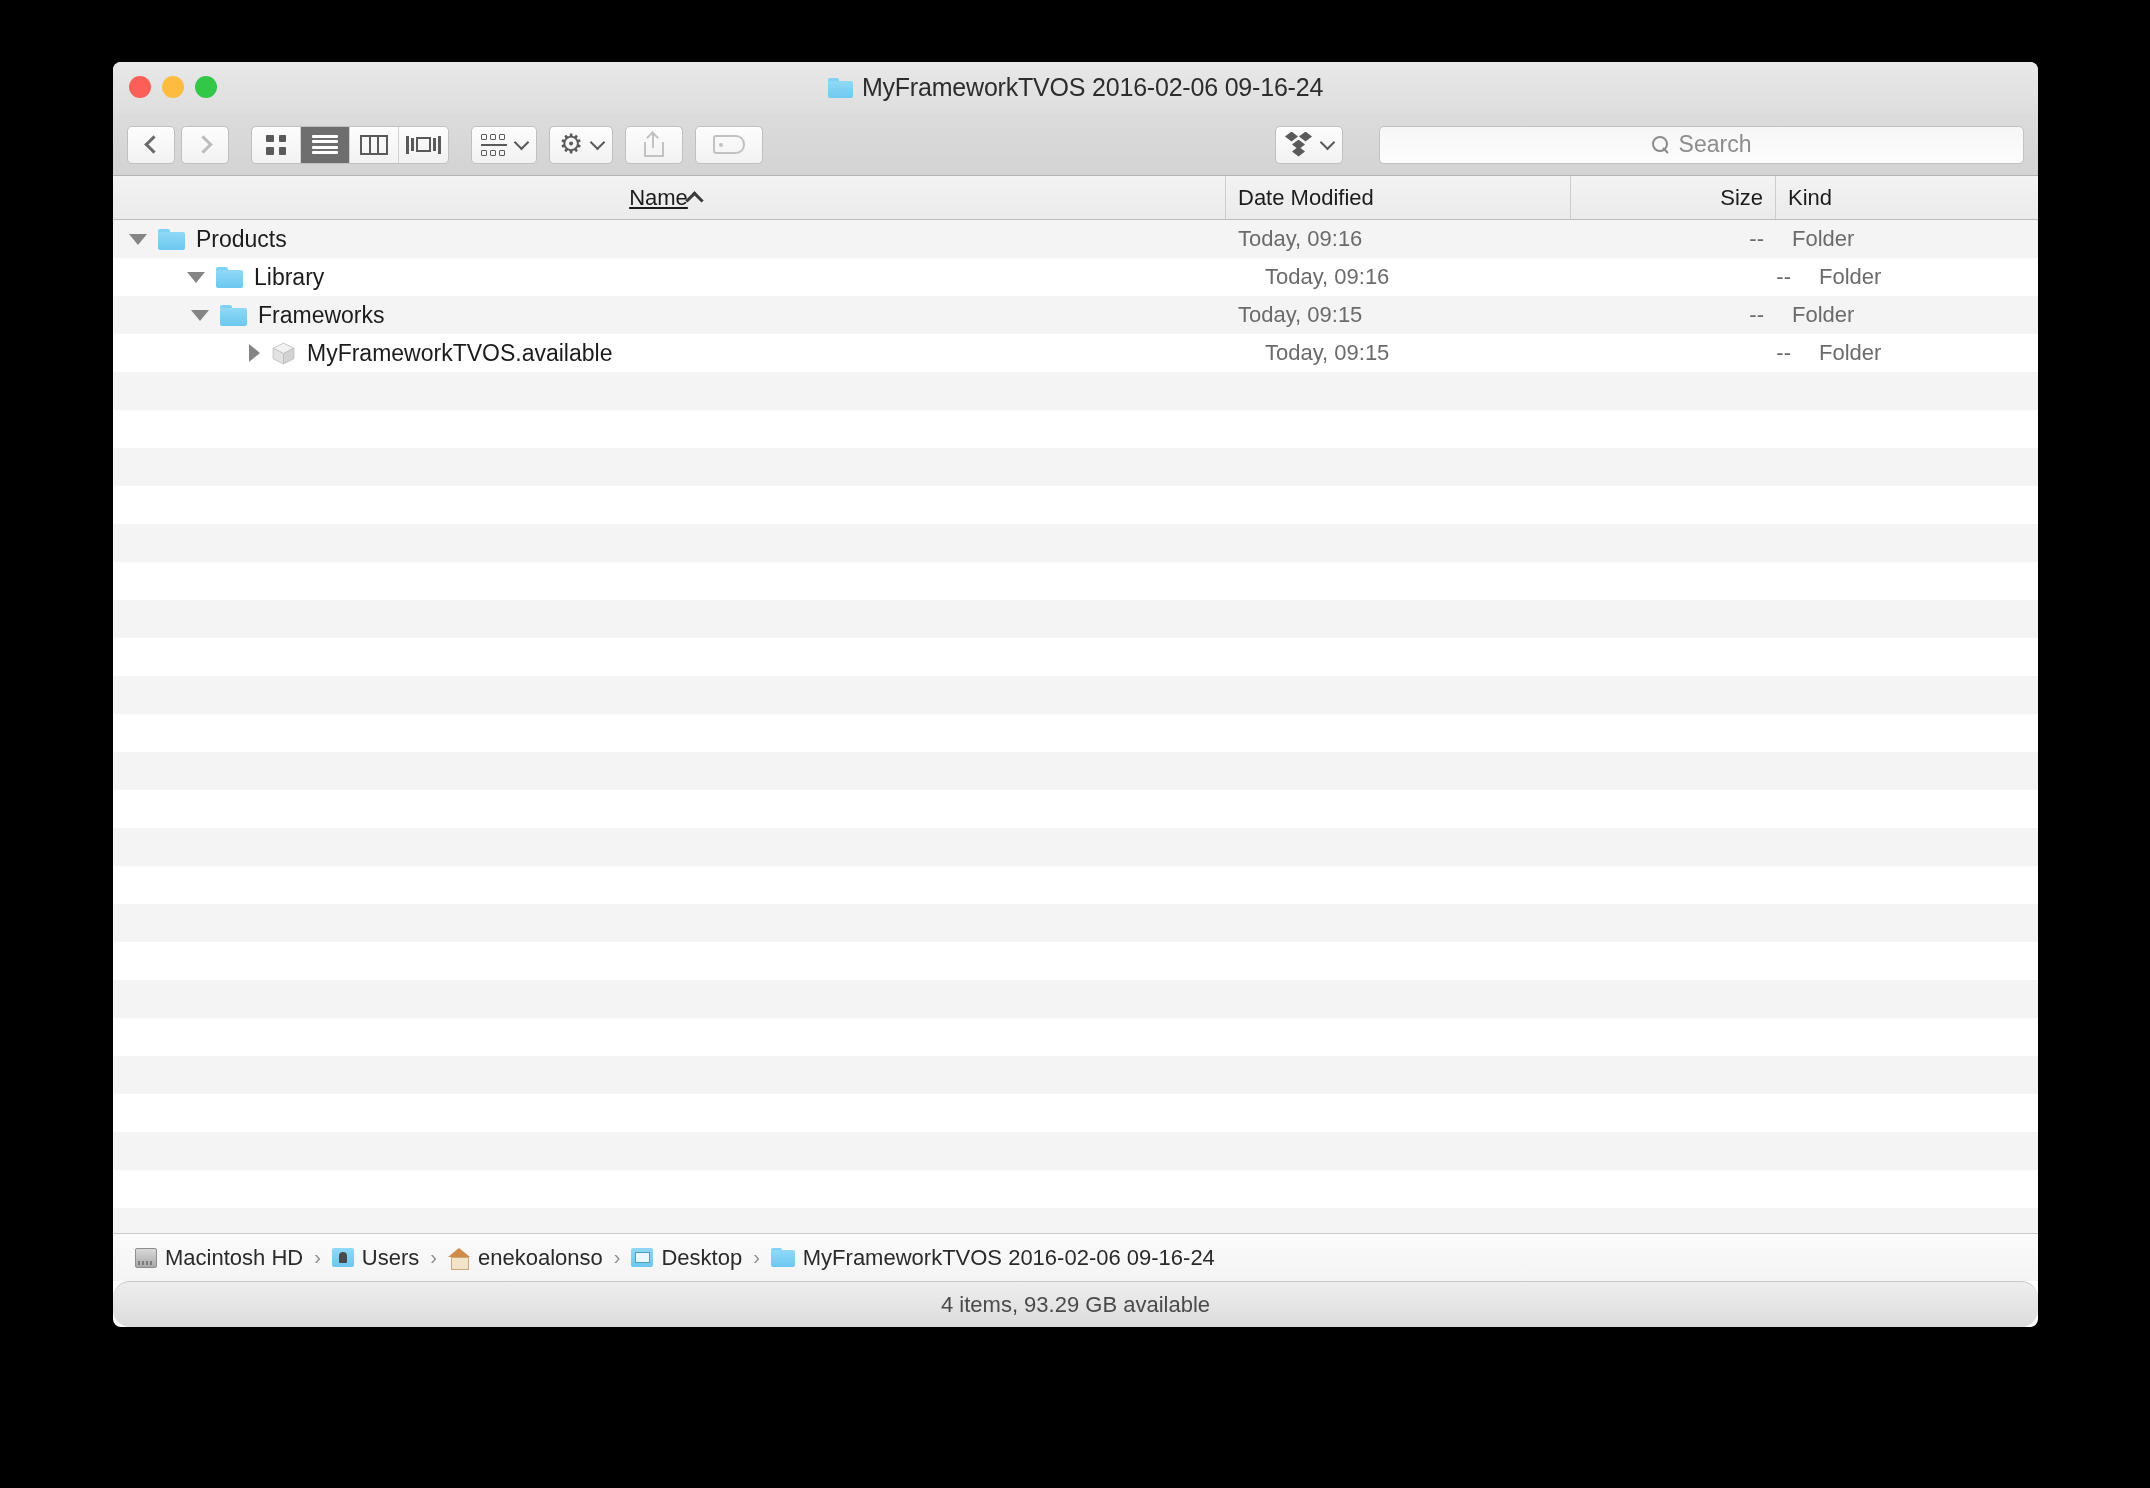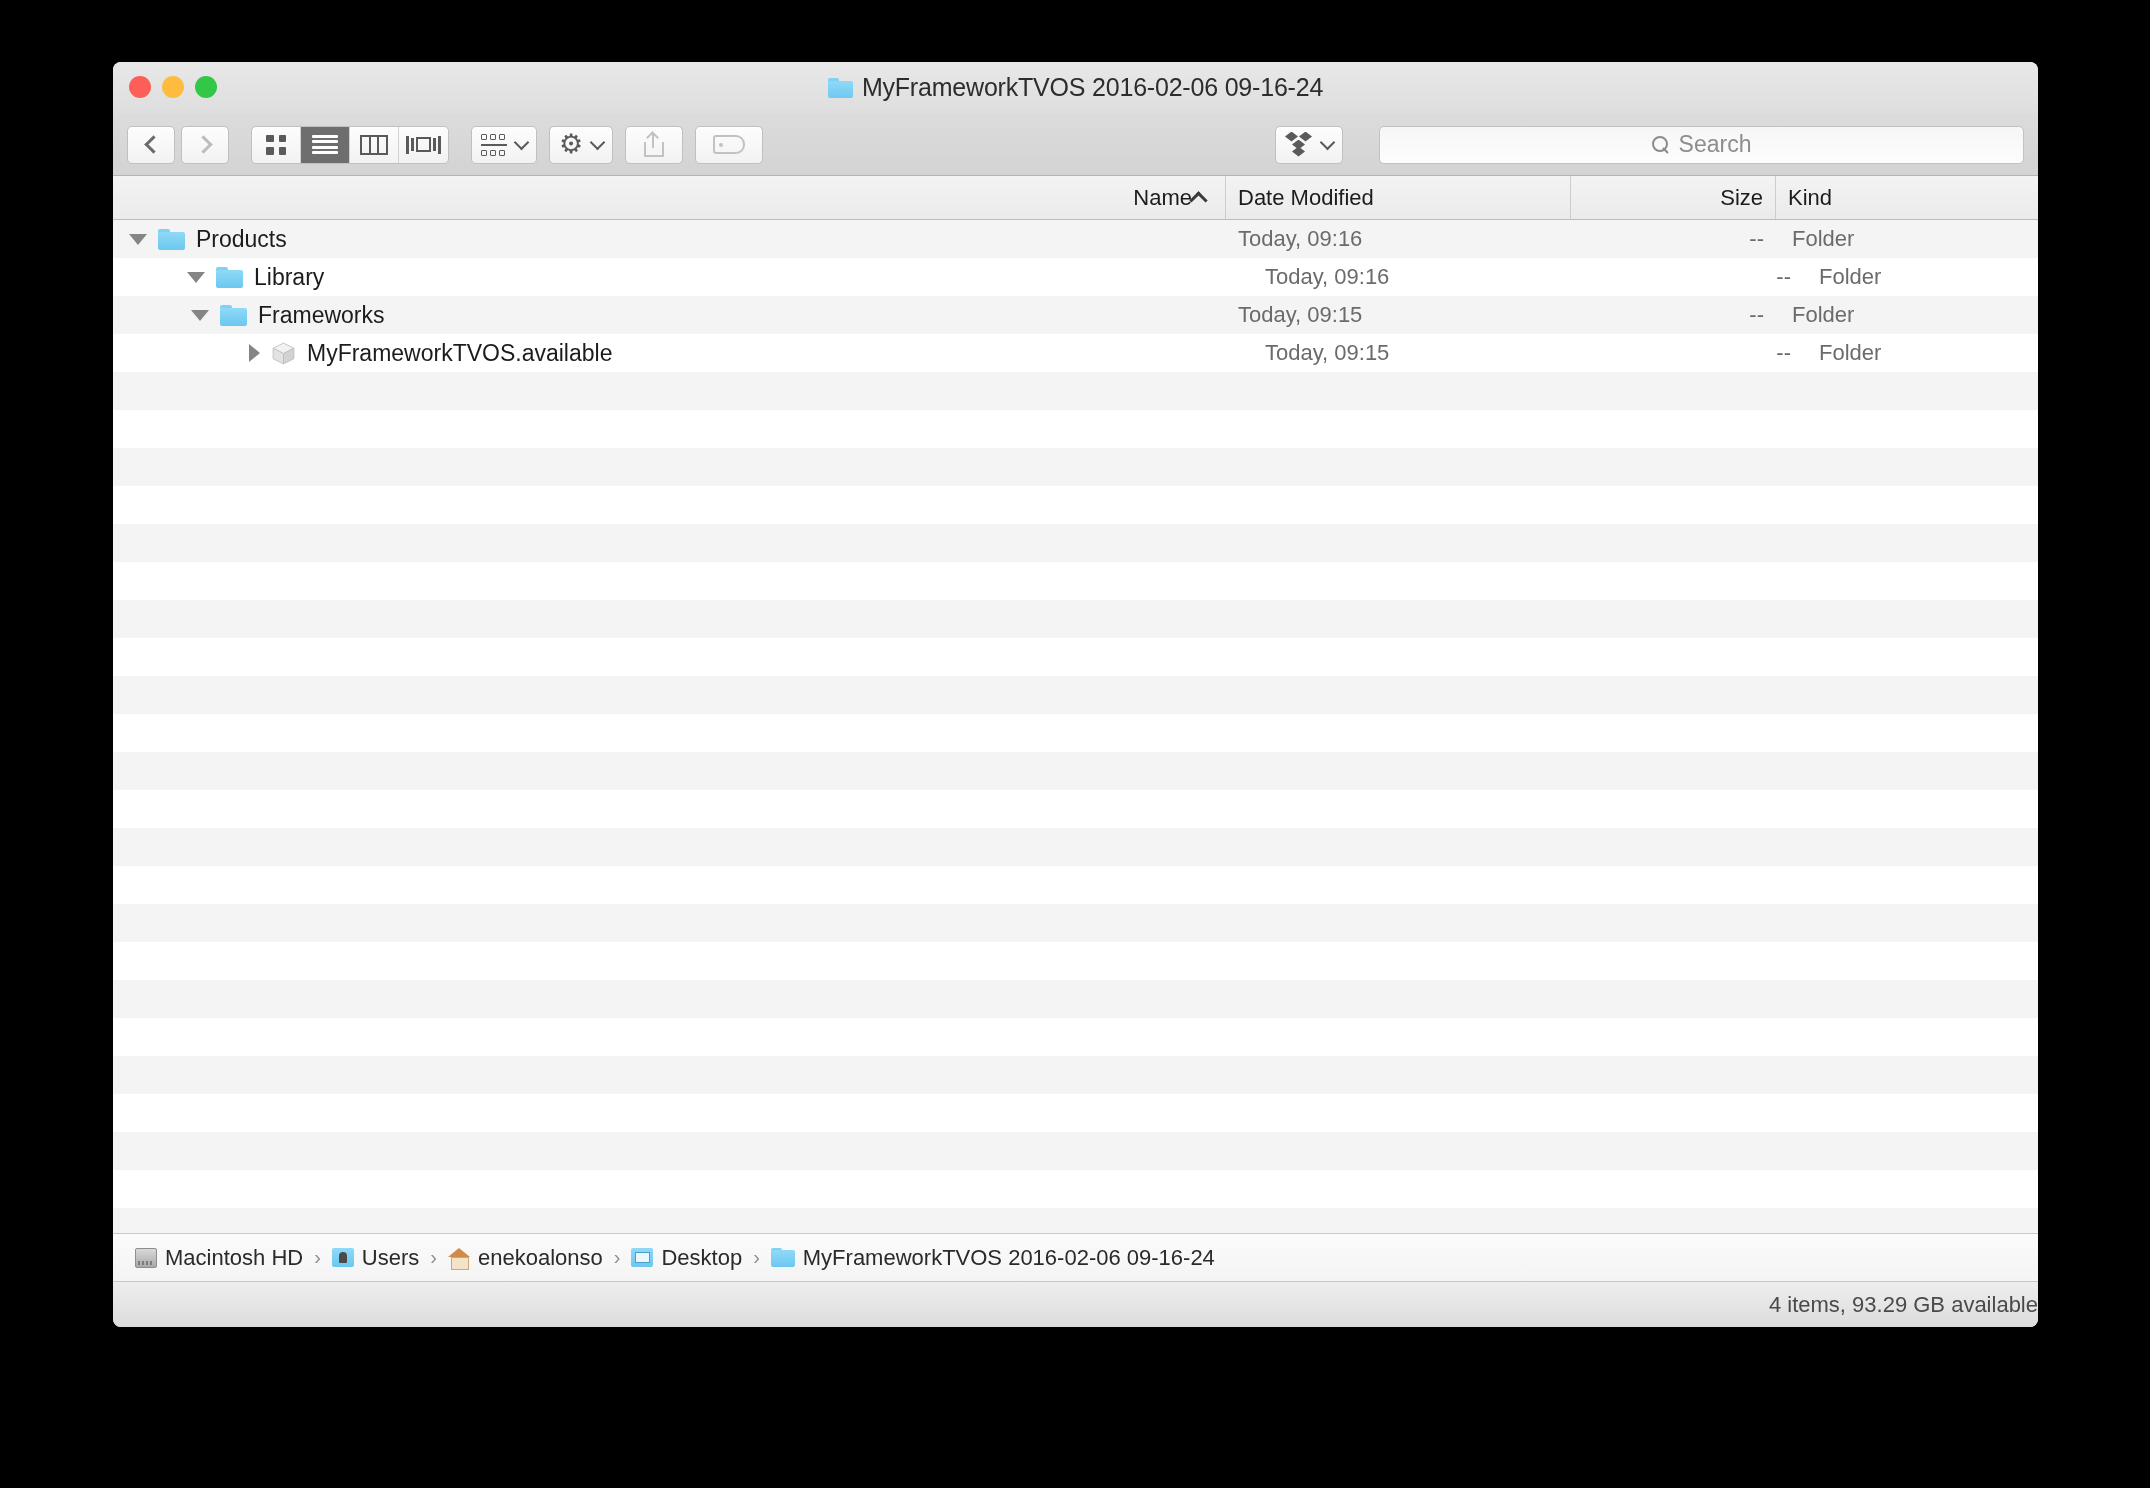--- a/index.html
+++ b/index.html
@@ -203,21 +203,21 @@
     display: flex; align-items: center;
     font-size: 22px; color: #1c1c1c;
     flex: 0 0 auto;
   }
   .col {
     height: 100%; display: flex; align-items: center;
     border-right: 1px solid #cdcdcd;
     padding: 0 12px;
     position: relative;
   }
-  .col.name     { width: 1113px; justify-content: flex-end; }
+  .col.name     { width: 1113px; justify-content: center; text-decoration: underline; }
   .col.date     { width: 345px; }
   .col.size     { width: 205px; justify-content: flex-end; }
   .col.kind     { flex: 1; border-right: none; }
   .sort-arrow {
     width: 13px; height: 13px;
     border-left: 3px solid #3a3a3a; border-top: 3px solid #3a3a3a;
     transform: rotate(45deg); margin-right: 8px; margin-top: 5px;
   }
 
   
@@ -323,22 +323,22 @@
   .ico-crumb-folder::after {
     content: ""; position: absolute; left: 0; top: 2px; width: 24px; height: 17px;
     background: linear-gradient(to bottom,#8fd9f7,#6cc7ef); border-radius: 2px;
   }
 
   
   .status-bar {
     height: 46px; flex: 0 0 auto;
     background: linear-gradient(to bottom,#eeeeee,#dcdcdc);
     border-top: 1px solid #c9c9c9;
-    display: flex; align-items: center; justify-content: flex-end;
-    font-size: 22px; color: #4a4a4a;
+    display: flex; align-items: center; justify-content: center;
+    font-size: 22px; color: #4a4a4a; border-radius: 17px;
   }
 </style>
 </head>
 <body>
 
 <div id="finder-window">
 
   <div class="titlebar">
     <div class="traffic-lights">
       <div class="light close"></div>

